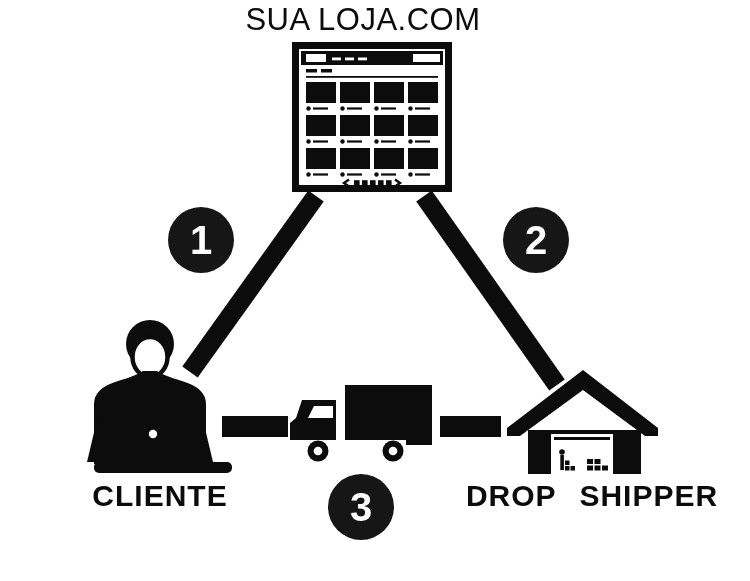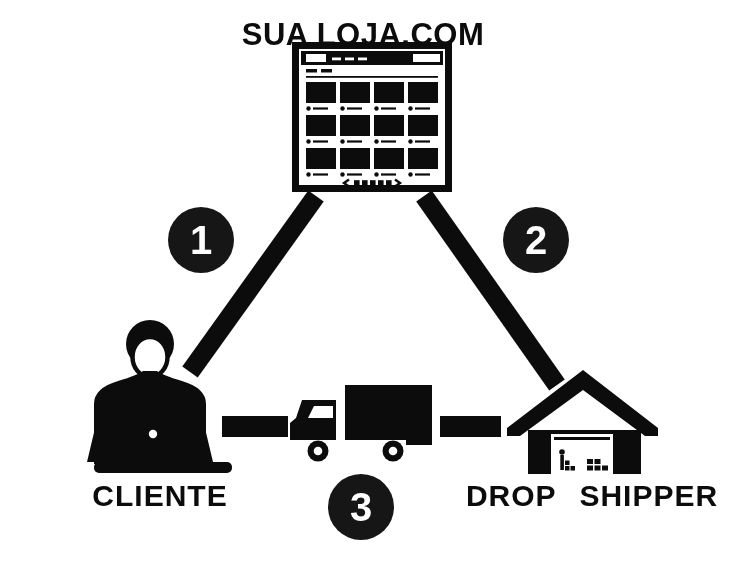--- a/index.html
+++ b/index.html
@@ -3,22 +3,22 @@
 <meta charset="utf-8">
 <style>
   * { margin:0; padding:0; box-sizing:border-box; }
   body { background:#ffffff; font-family:"Liberation Sans", sans-serif; }
   .canvas {
     position:relative; width:750px; height:581px; margin:0 auto;
     background:#ffffff; overflow:hidden; color:#0c0c0c;
   }
   .abs { position:absolute; }
   .title {
-    position:absolute; top:17px; left:363px; transform:translateX(-50%);
-    font-size:31px; font-weight:700; letter-spacing:0.5px; white-space:nowrap;
+    position:absolute; top:2px; left:363px; transform:translateX(-50%);
+    font-size:31px; font-weight:400; letter-spacing:0.5px; white-space:nowrap;
     color:#0c0c0c;
   }
   .node-label {
     position:absolute; top:479px; transform:translateX(-50%);
     font-size:30px; font-weight:800; letter-spacing:1px; white-space:nowrap;
     color:#0c0c0c;
   }
   .node-label.client { left:160px; }
   .node-label.shipper { left:592px; word-spacing:14px; }
   .badge {

